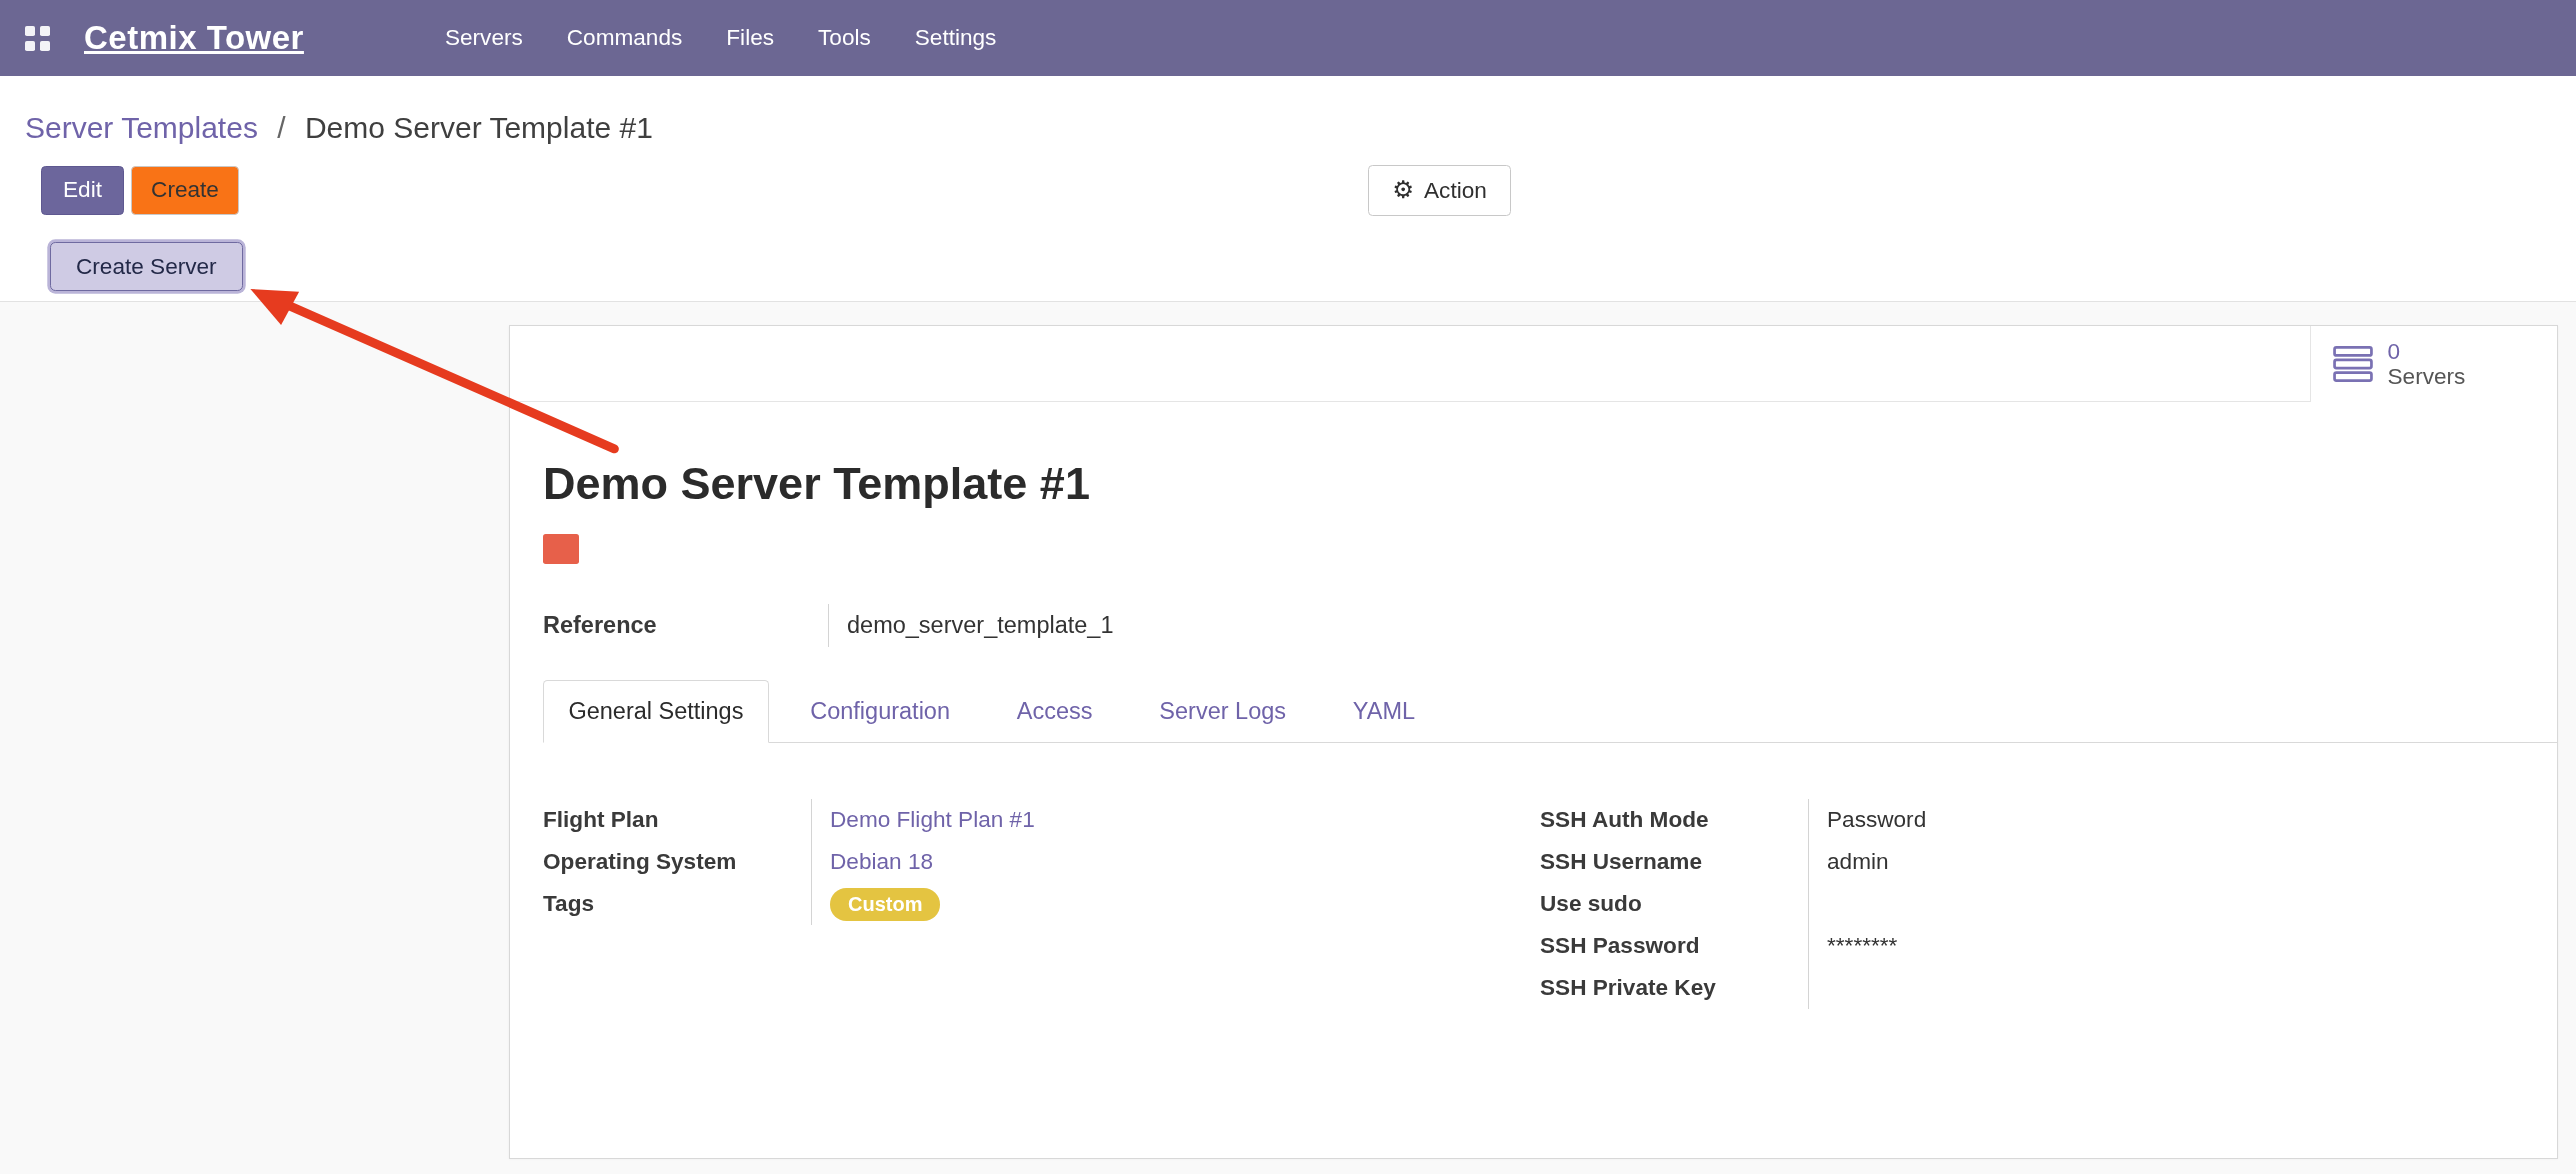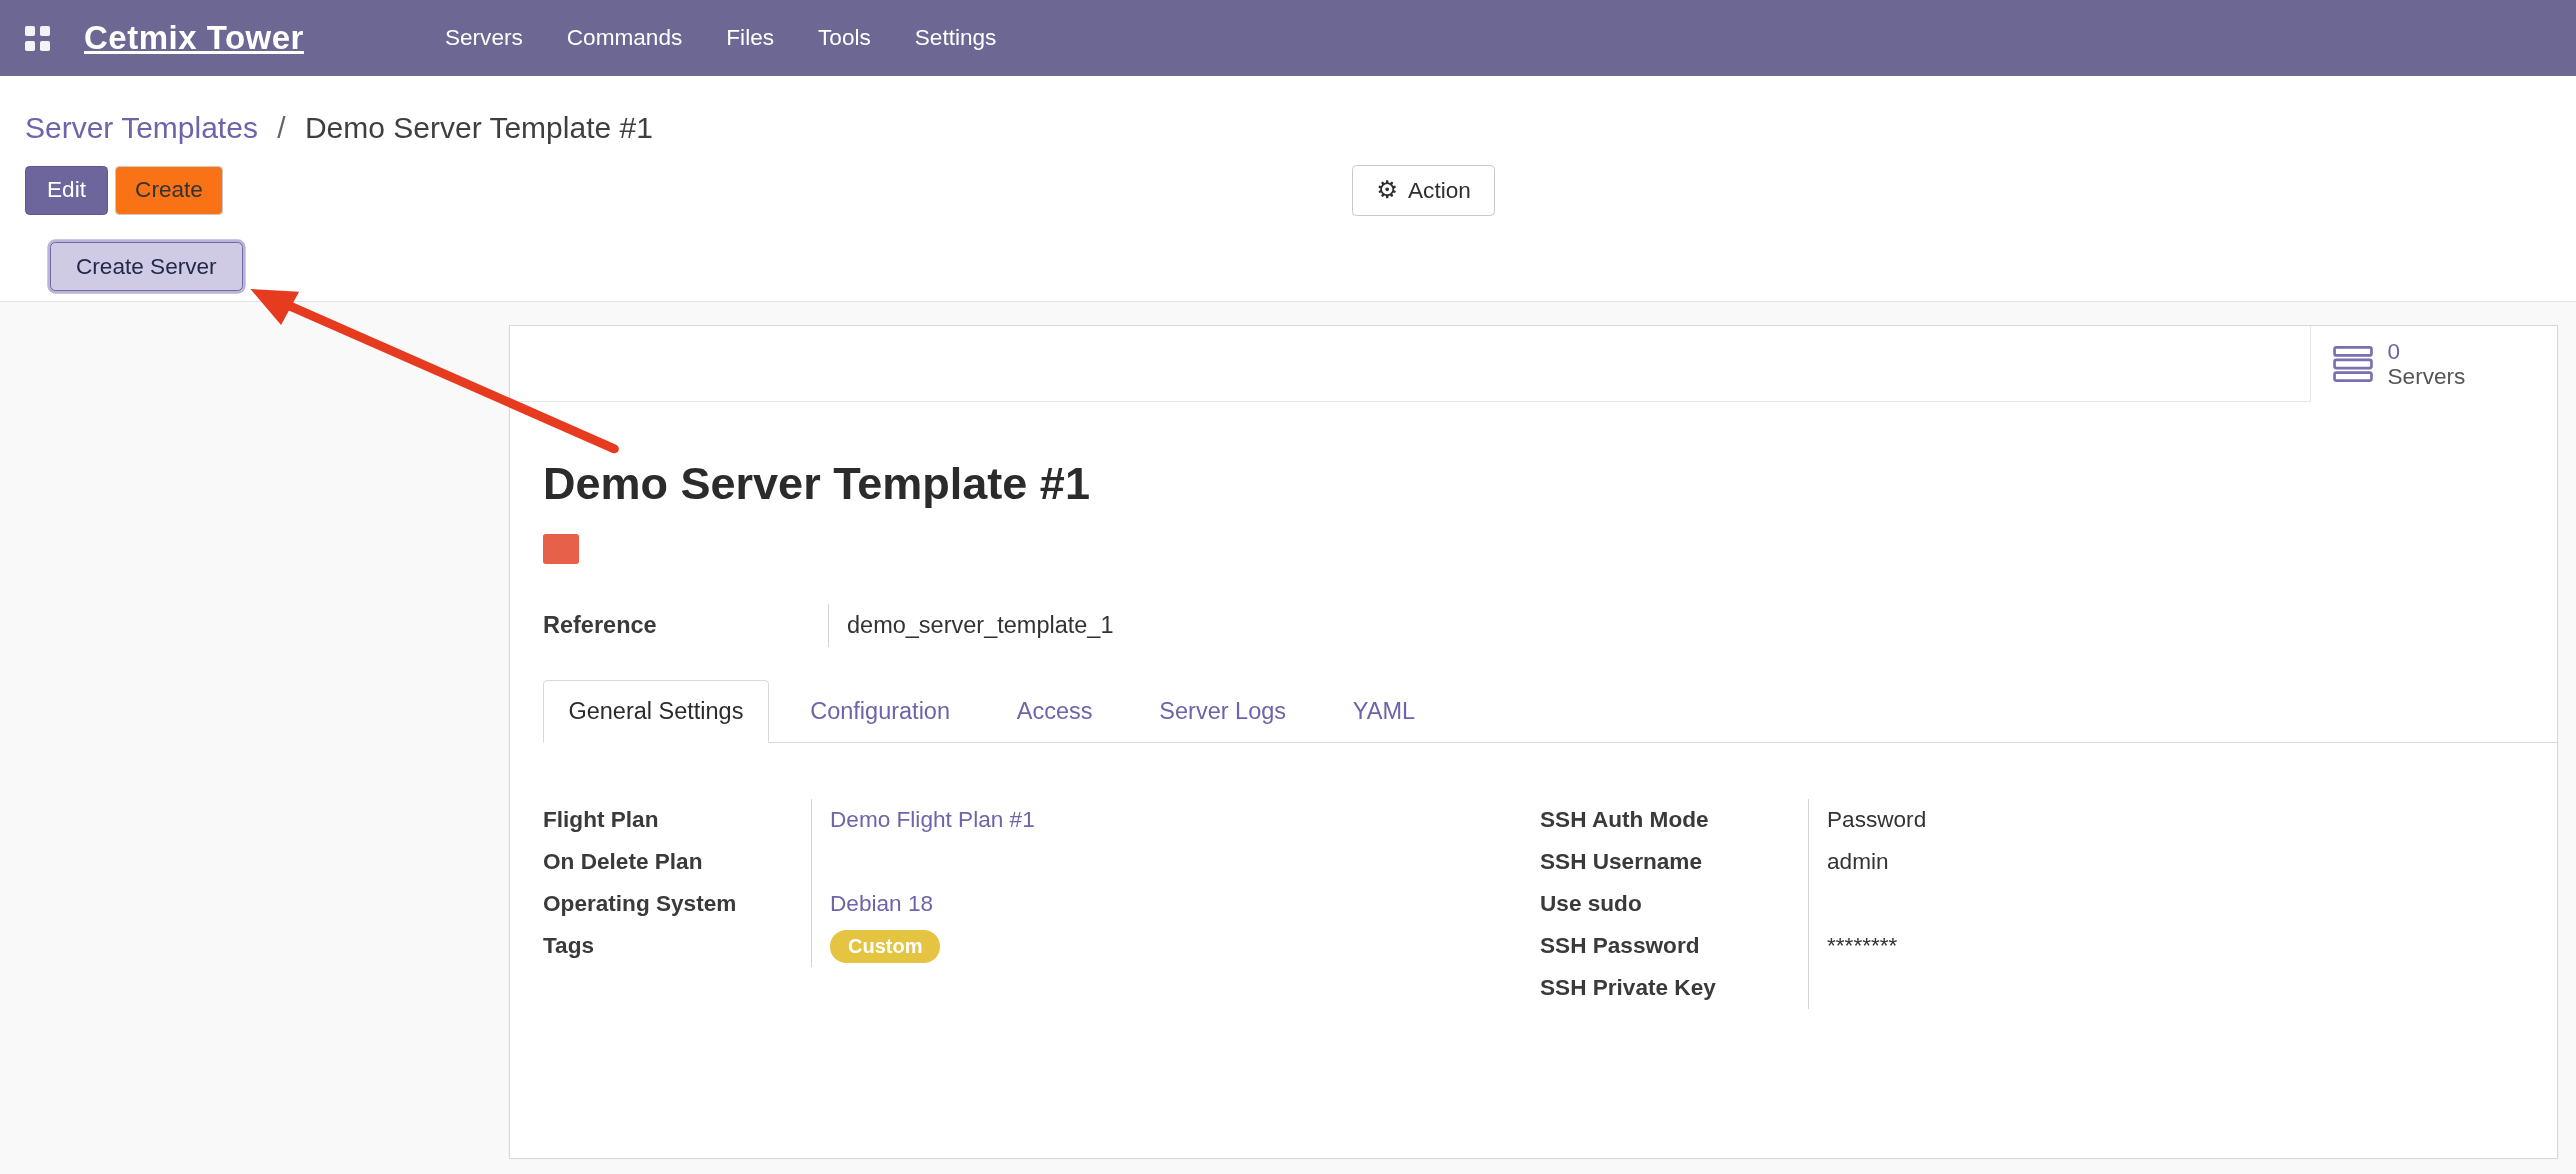--- a/index.html
+++ b/index.html
@@ -29,21 +29,21 @@
 
   
   .breadcrumb { position:absolute; top:101px; left:25px; font-size:30px;margin-top:10px; }
   .breadcrumb .parent { color:#6f63a9; cursor:pointer; }
   .breadcrumb .sep { color:#666; margin:0 11px; }
   .breadcrumb .current { color:#3f3f3f; }
 
   
   .control-row { position:absolute; top:165px; left:25px; right:25px; height:52px; }
   .btn { display:flex; align-items:center; justify-content:center; cursor:pointer;
-         font-size:22.6px; border-radius:4.5px; }
+         font-size:22.6px; border-radius:4.5px;margin-left:16px; }
   .btn-edit { position:absolute; left:0; top:0.9px; width:83px; height:49px;
               background:#6c669c; color:#fff; border:0.9px solid #5e5890; }
   .btn-create { position:absolute; left:90px; top:0.9px; width:108px; height:49px;
                 background:#f97316; color:#333; border:0.9px solid #c8c8c8; }
   .btn-action { position:absolute; left:1327px; top:0; width:143px; height:51px;
                 background:#fff; color:#2f2f2f; border:0.9px solid #c8c8c8; gap:10px; }
   .gear { font-size:24.4px; line-height:1; color:#2f2f2f; }
 
   
   .create-server-row { position:absolute; top:242px; left:25px; height:54px; }
@@ -183,24 +183,20 @@
       <div class="tab">YAML</div>
     </div>
 
     <div class="fields">
       <div class="col-left">
         <div class="field-row">
           <div class="f-label">Flight Plan</div>
           <div class="f-value link">Demo Flight Plan #1</div>
         </div>
         <div class="field-row">
-          <div class="f-label">On Delete Plan</div>
-          <div class="f-value"></div>
-        </div>
-        <div class="field-row">
           <div class="f-label">Operating System</div>
           <div class="f-value link">Debian 18</div>
         </div>
         <div class="field-row">
           <div class="f-label">Tags</div>
           <div class="f-value">
             <span class="badge" style="background: rgb(228, 196, 65);">Custom</span>
           </div>
         </div>
       </div>

